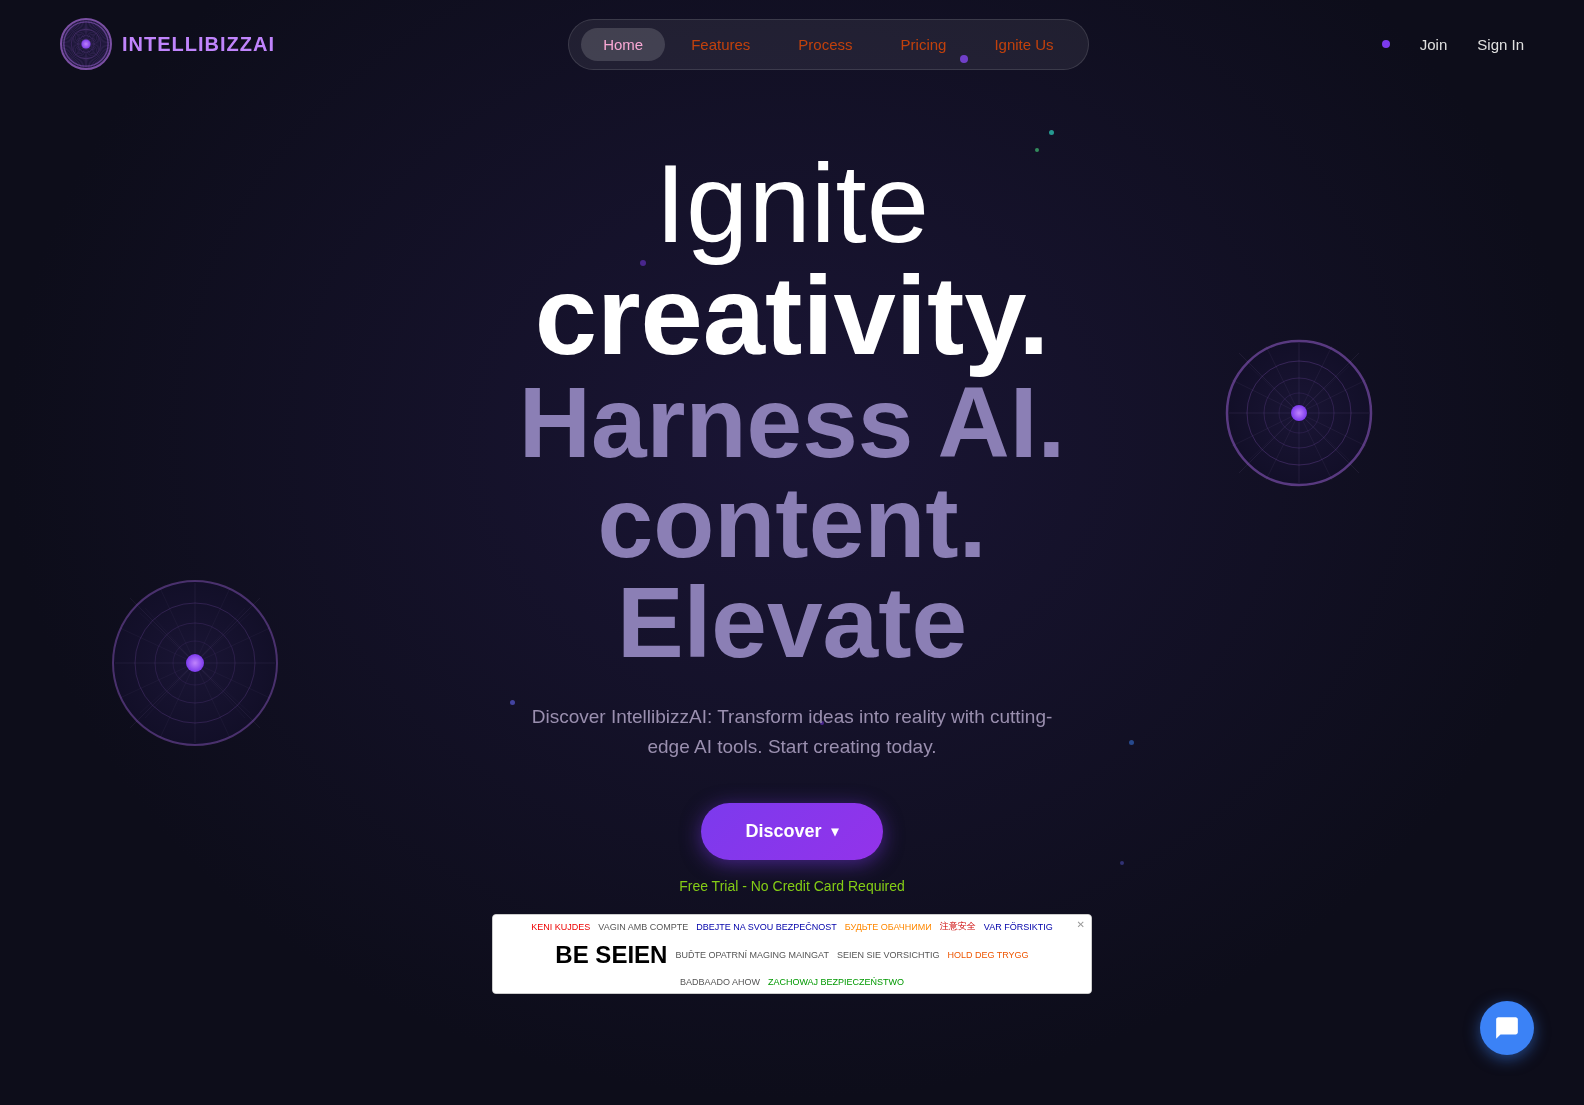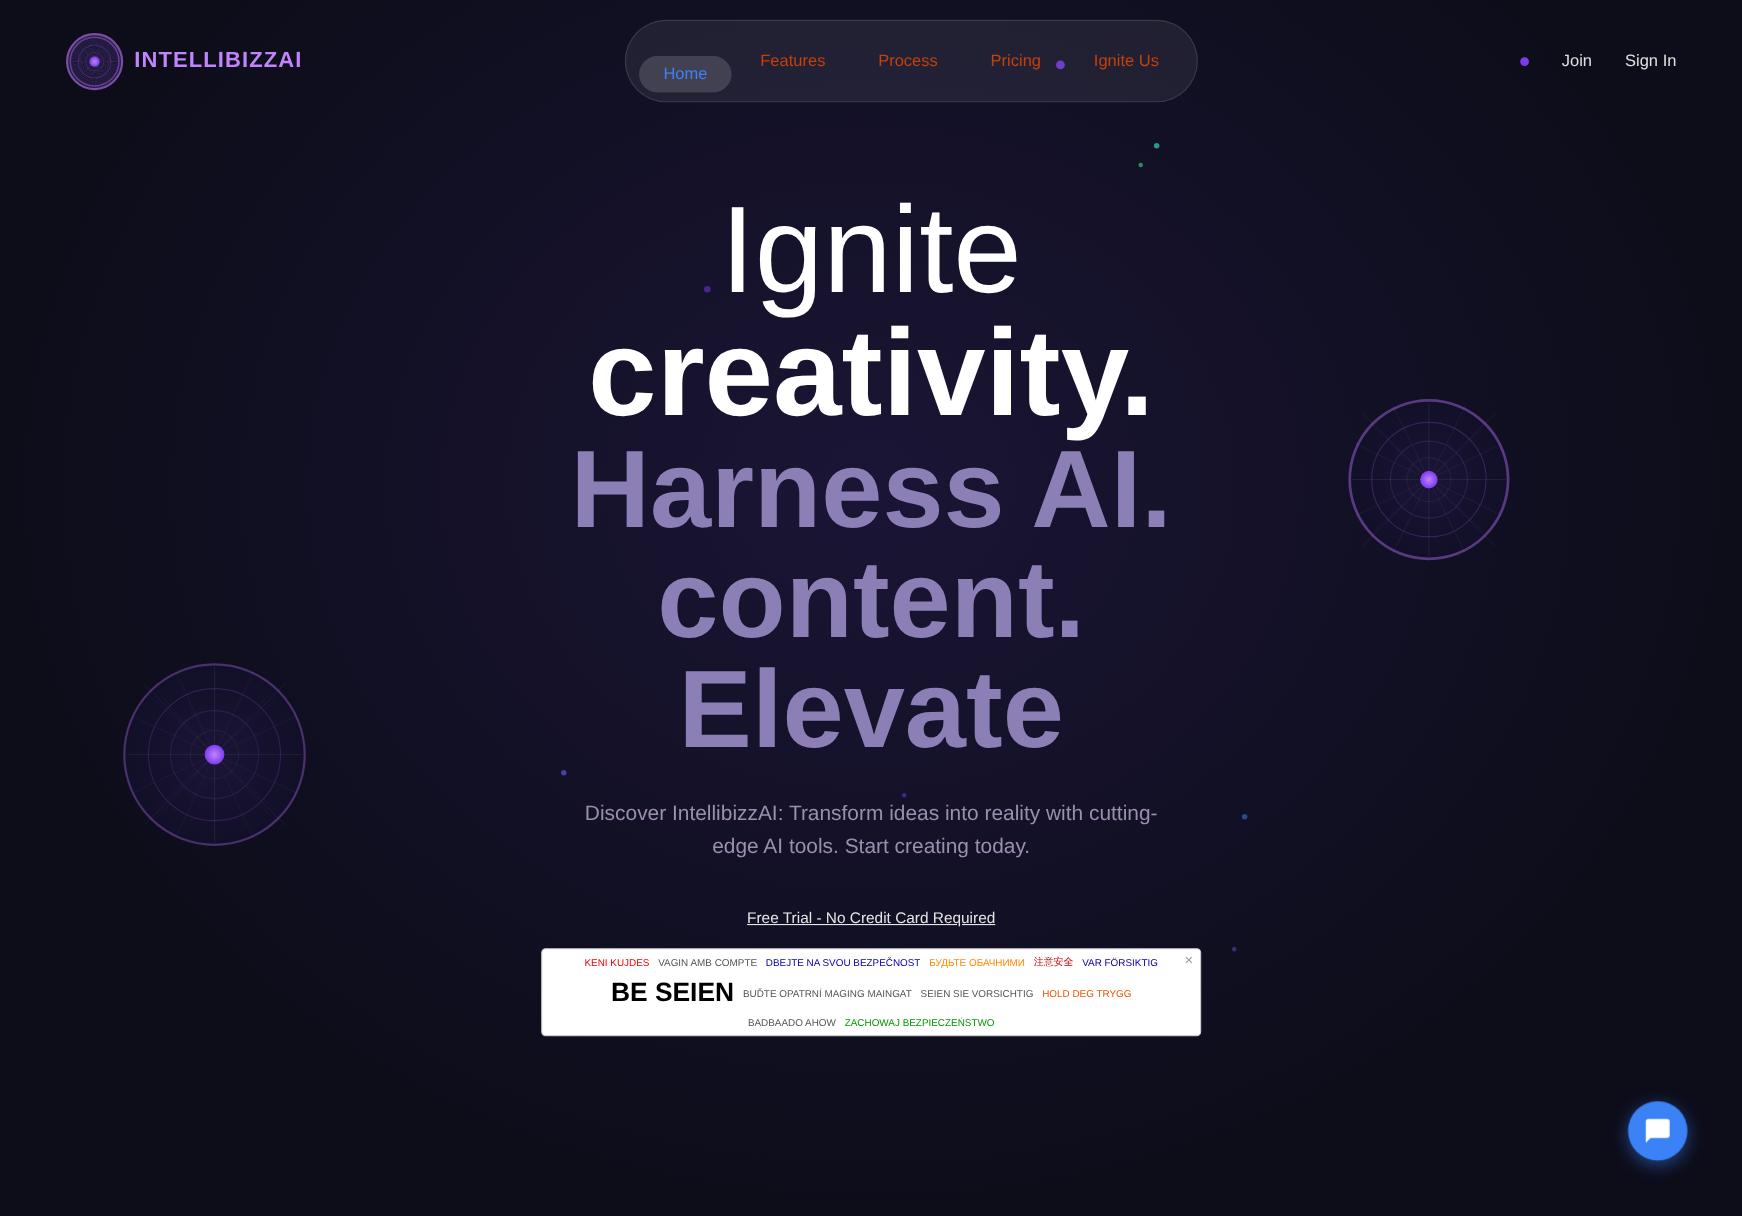--- a/index.html
+++ b/index.html
@@ -91,22 +91,21 @@
       color: #c2410c;
       font-size: 15px;
       cursor: pointer;
       border-radius: 50px;
       transition: background 0.2s;
       text-decoration: none;
     }
 
     .nav-link.active {
       background: rgba(255,255,255,0.15);
-      color: #3b82f6;
-      margin-top: 24px;
+      color: #f9a8d4;
     }
 
     .nav-right {
       display: flex;
       align-items: center;
       gap: 30px;
     }
 
     .nav-join {
       color: #e0e0e0;
@@ -182,24 +181,23 @@
       align-items: center;
       gap: 10px;
       box-shadow: 0 4px 20px rgba(124,58,237,0.5);
     }
 
     .discover-btn .chevron {
       font-size: 14px;
     }
 
     .free-trial-text {
-      color: #e5e5e5;
+      color: #84cc16;
       font-size: 14px;
       margin-top: 18px;
-      text-decoration: underline;
     }
 
     
     .eye-decoration {
       position: absolute;
       border-radius: 50%;
       pointer-events: none;
     }
 
     .eye-large-left {
@@ -392,20 +390,26 @@
   <div class="hero-headline">
     <span class="headline-line1">Ignite</span>
     <span class="headline-line2">creativity.</span>
     <span class="headline-line3">Harness AI.</span>
     <span class="headline-line4">content.</span>
     <span class="headline-line4">Elevate</span>
   </div>
 
   <p class="hero-subtitle">Discover IntellibizzAI: Transform ideas into reality with cutting-edge AI tools. Start creating today.</p>
 
+  <div>
+    <button class="discover-btn">
+      <span>Discover</span>
+      <span class="chevron">▾</span>
+    </button>
+  </div>
 
   <p class="free-trial-text">Free Trial - No Credit Card Required</p>
 
   <div class="ad-banner">
     <div style="background:#fff;width:100%;height:100%;display:flex;align-items:center;justify-content:center;flex-direction:column;font-size:11px;color:#555;gap:4px;position:relative;">
       <div style="position:absolute;top:4px;right:6px;font-size:10px;color:#999;cursor:pointer;">✕</div>
       <div style="display:flex;gap:8px;align-items:center;flex-wrap:wrap;justify-content:center;padding:4px 20px;">
         <span style="color:#e00;font-size:9px;">KENI KUJDES</span>
         <span style="color:#555;font-size:9px;">VAGIN AMB COMPTE</span>
         <span style="color:#00a;font-size:9px;">DBEJTE NA SVOU BEZPEČNOST</span>

